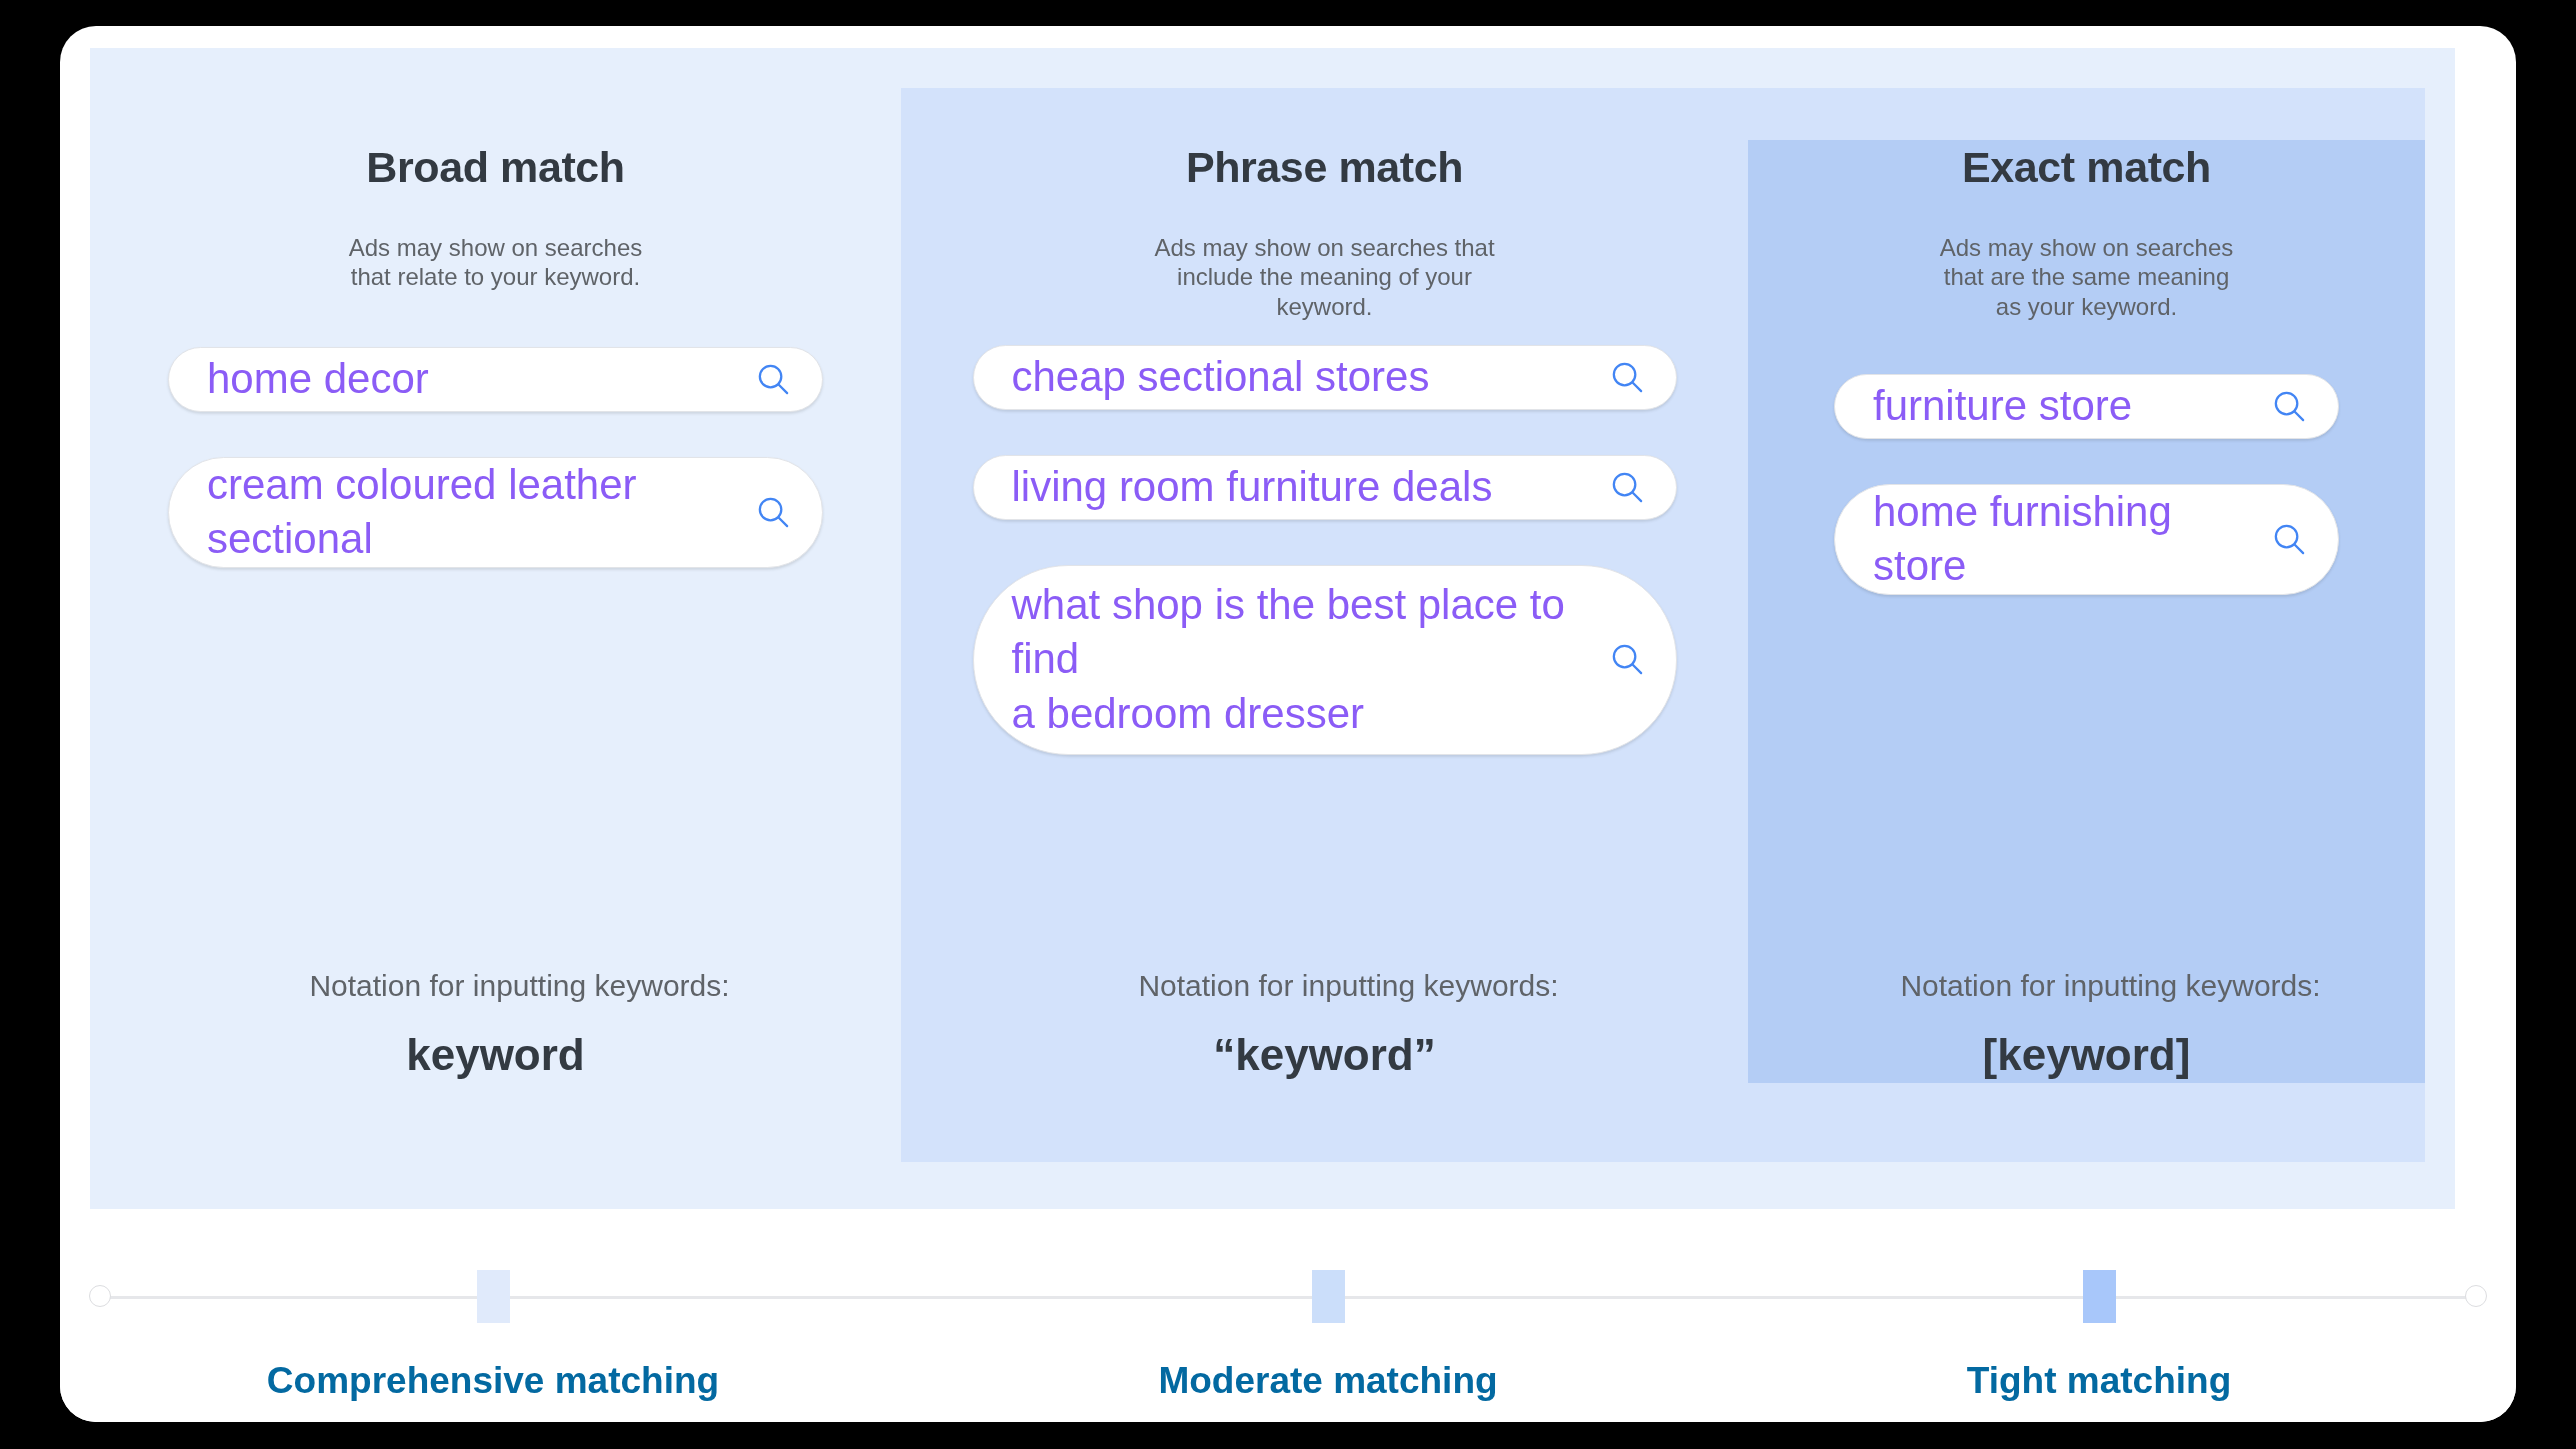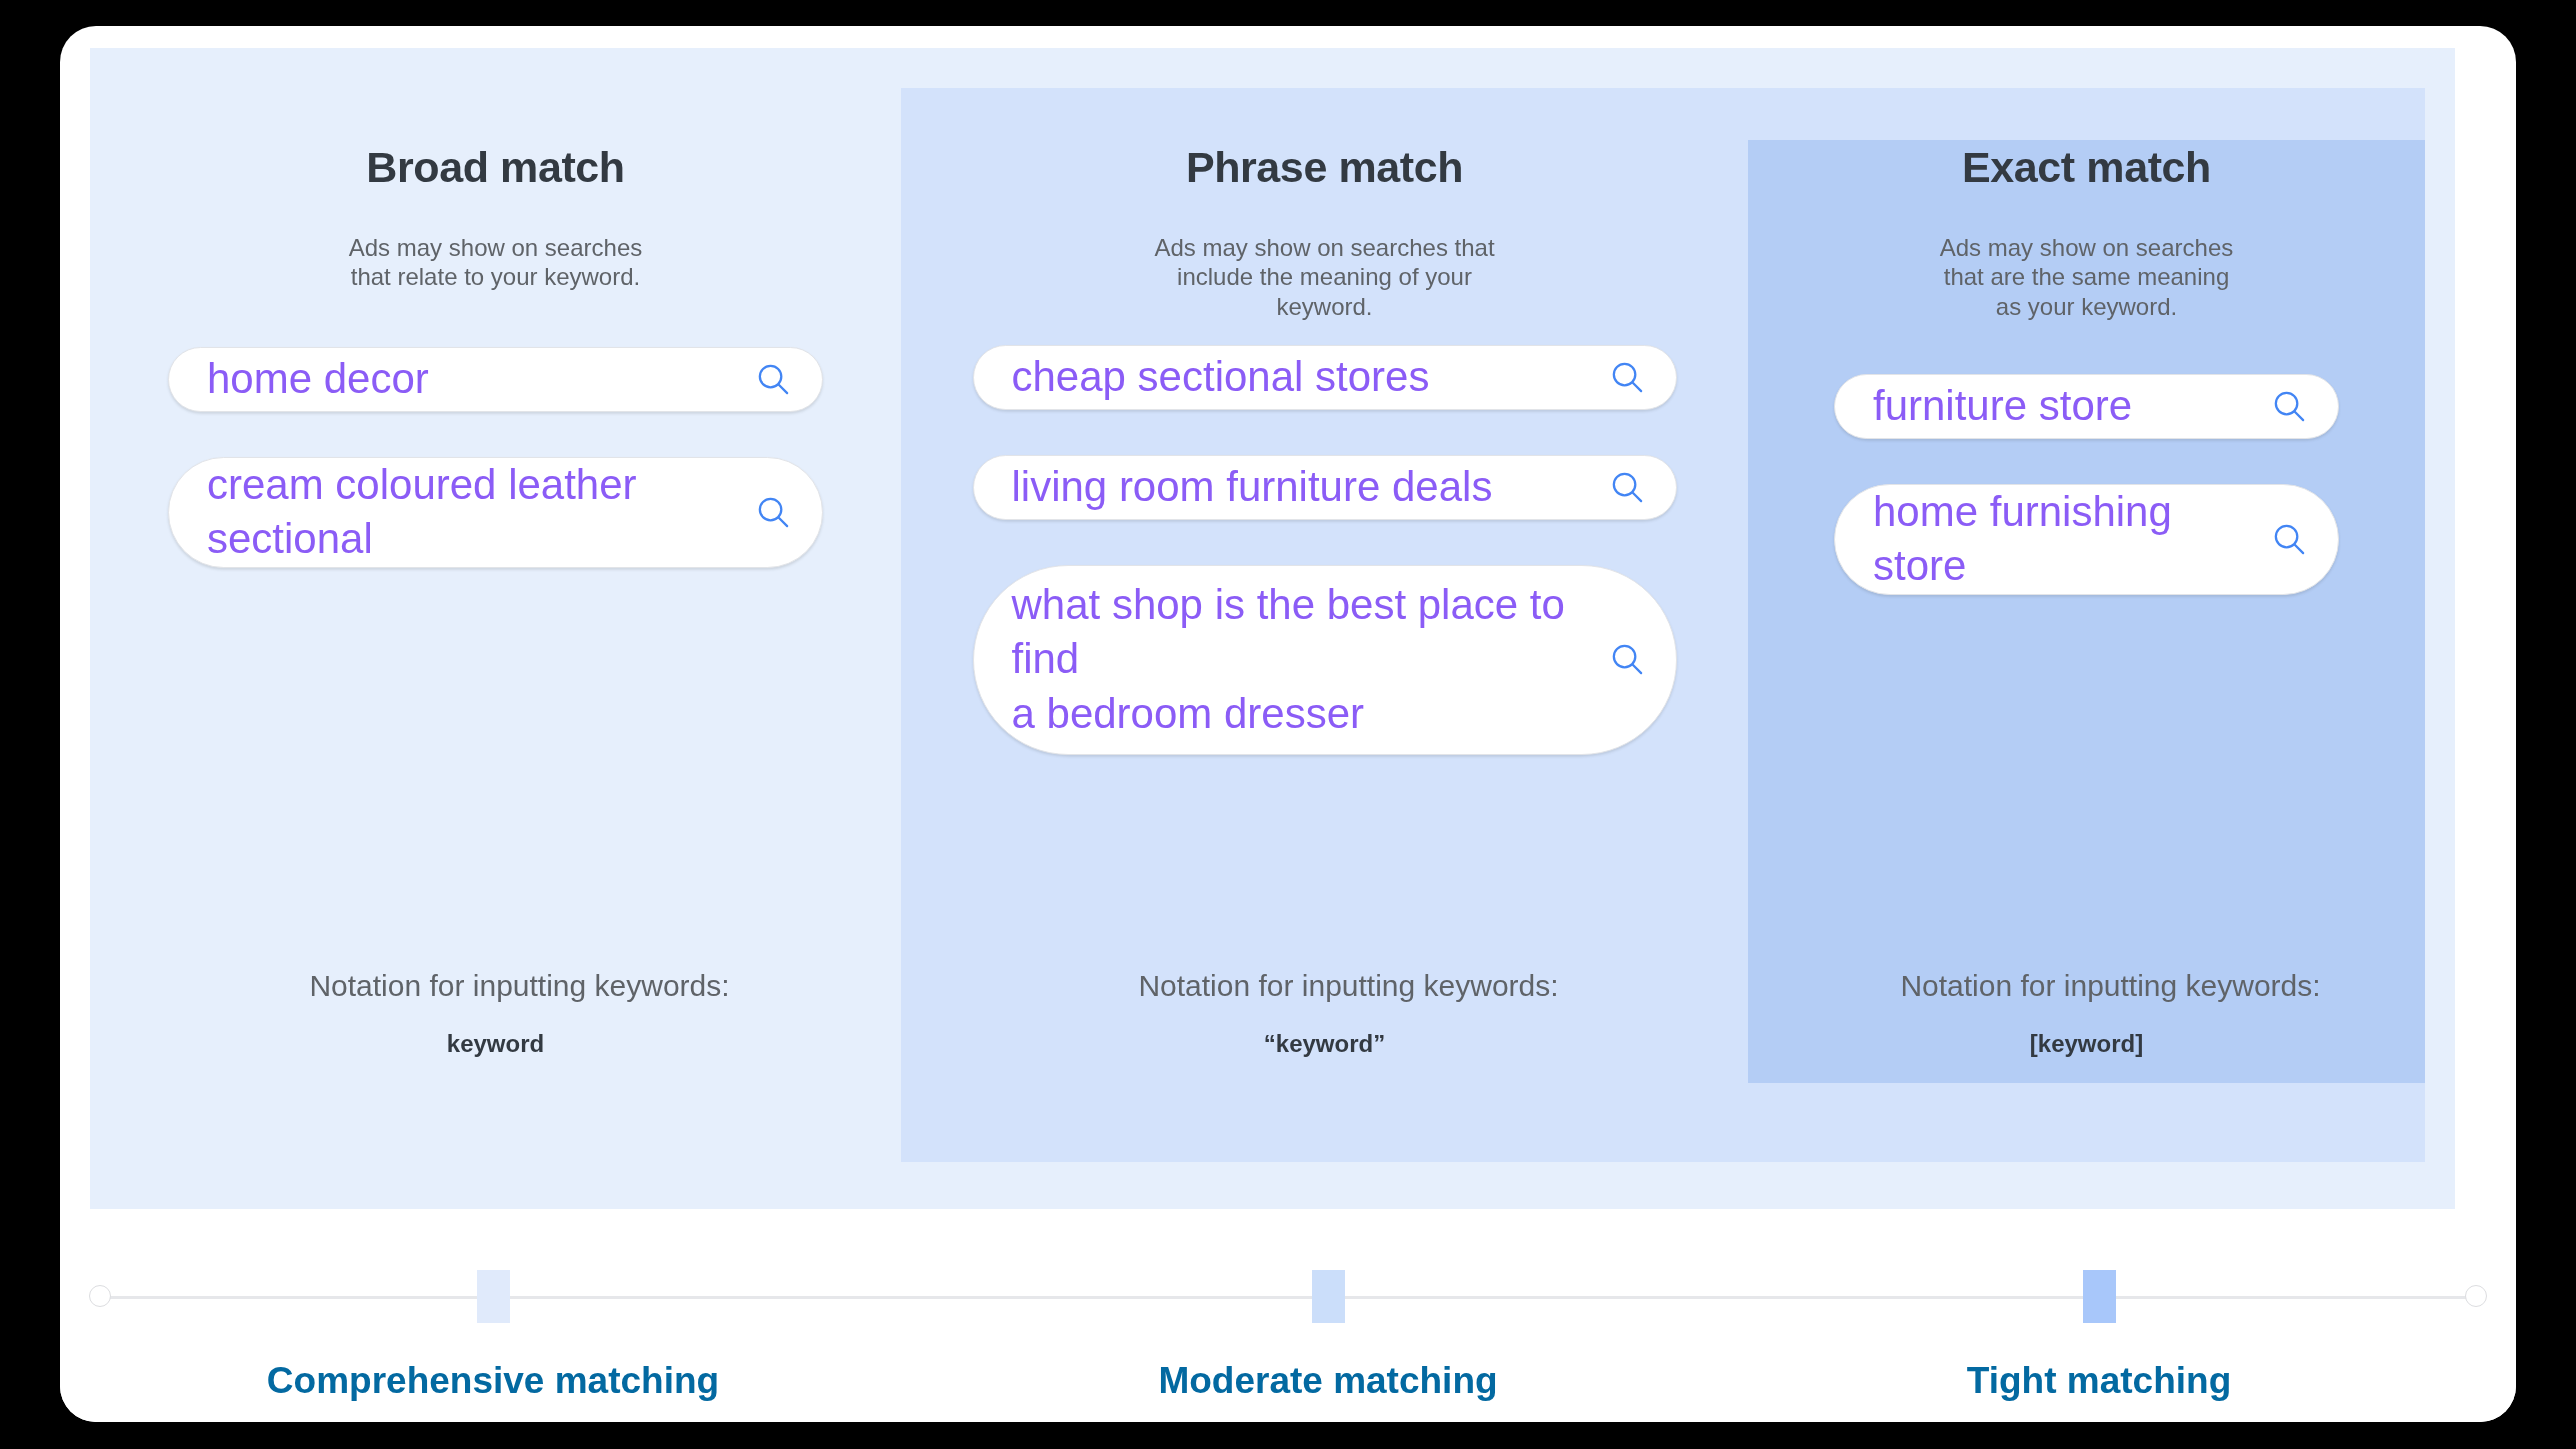--- a/index.html
+++ b/index.html
@@ -147,21 +147,21 @@
   .col-phrase .notation { top: 921px; }
   .col-exact  .notation { top: 921px; }
 
   .notation-label {
     font-size: 30px;
     color: #5f6368;
     margin: 0;
     padding-left: 48px;
   }
   .notation-value {
-    font-size: 24px;
+    font-size: 44px;
     font-weight: bold;
     color: #333a42;
     margin: 0;
     padding-top: 27px;
   }
 
   
   .scale {
     position: absolute;
     left: 0;

